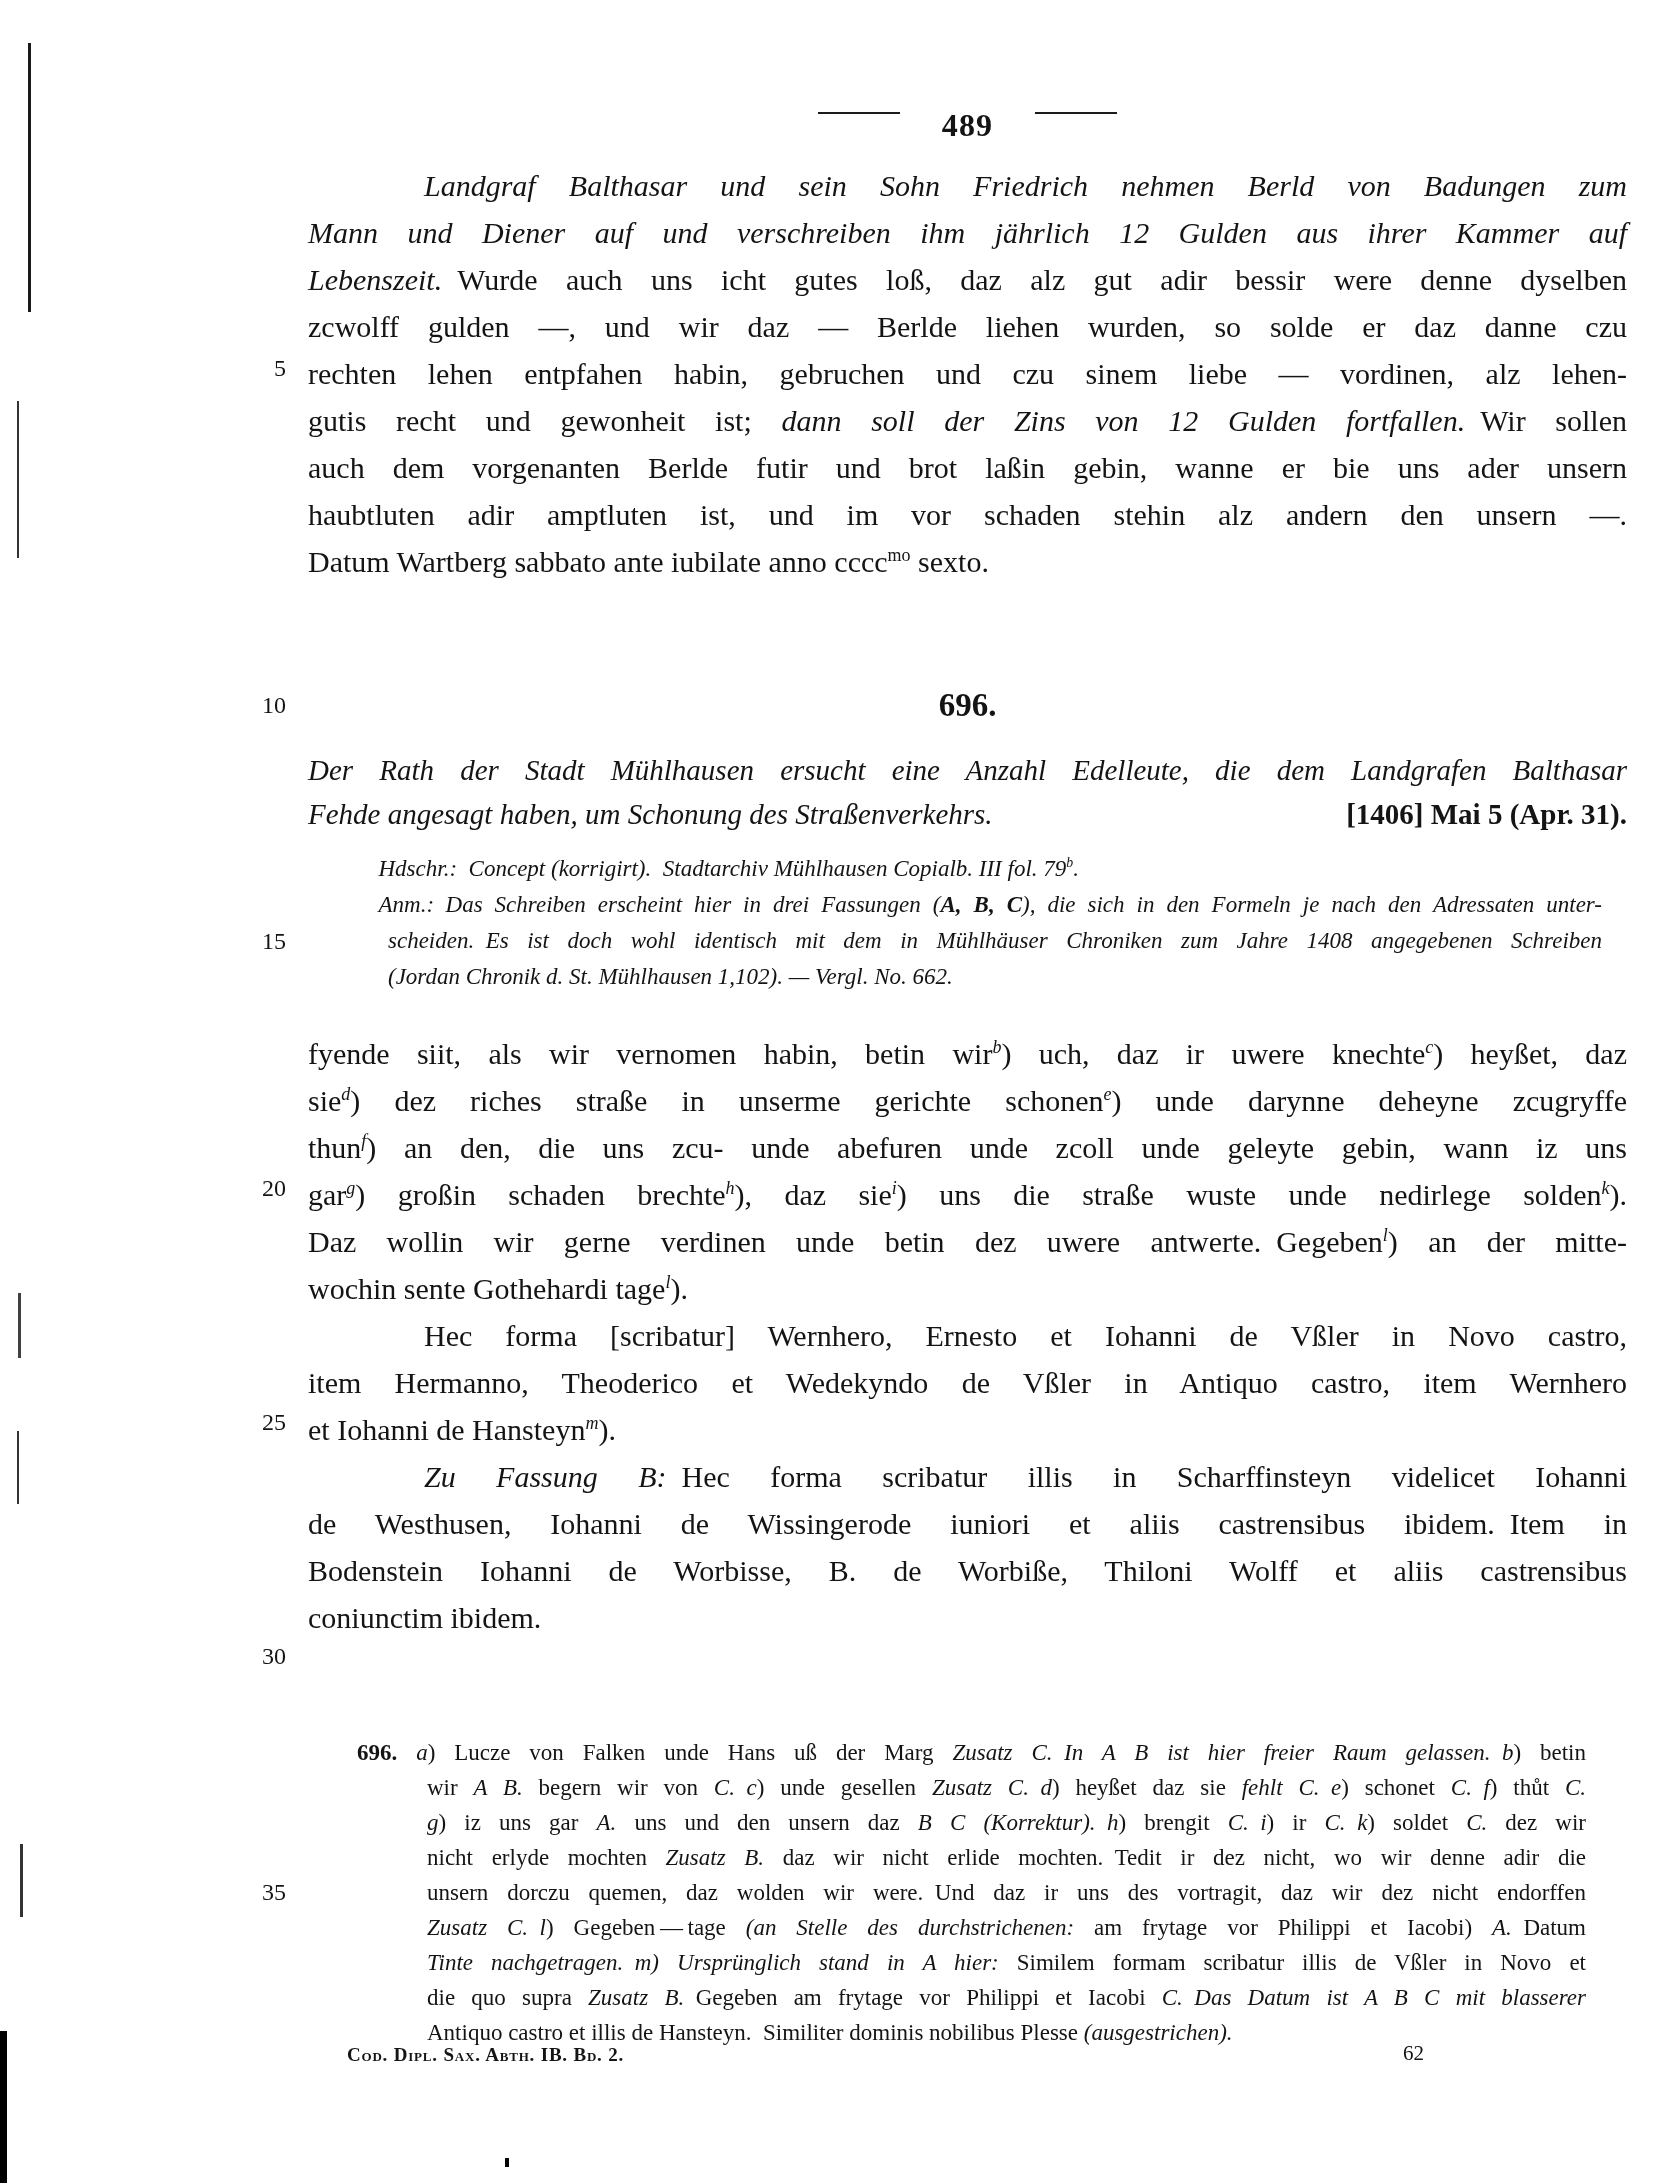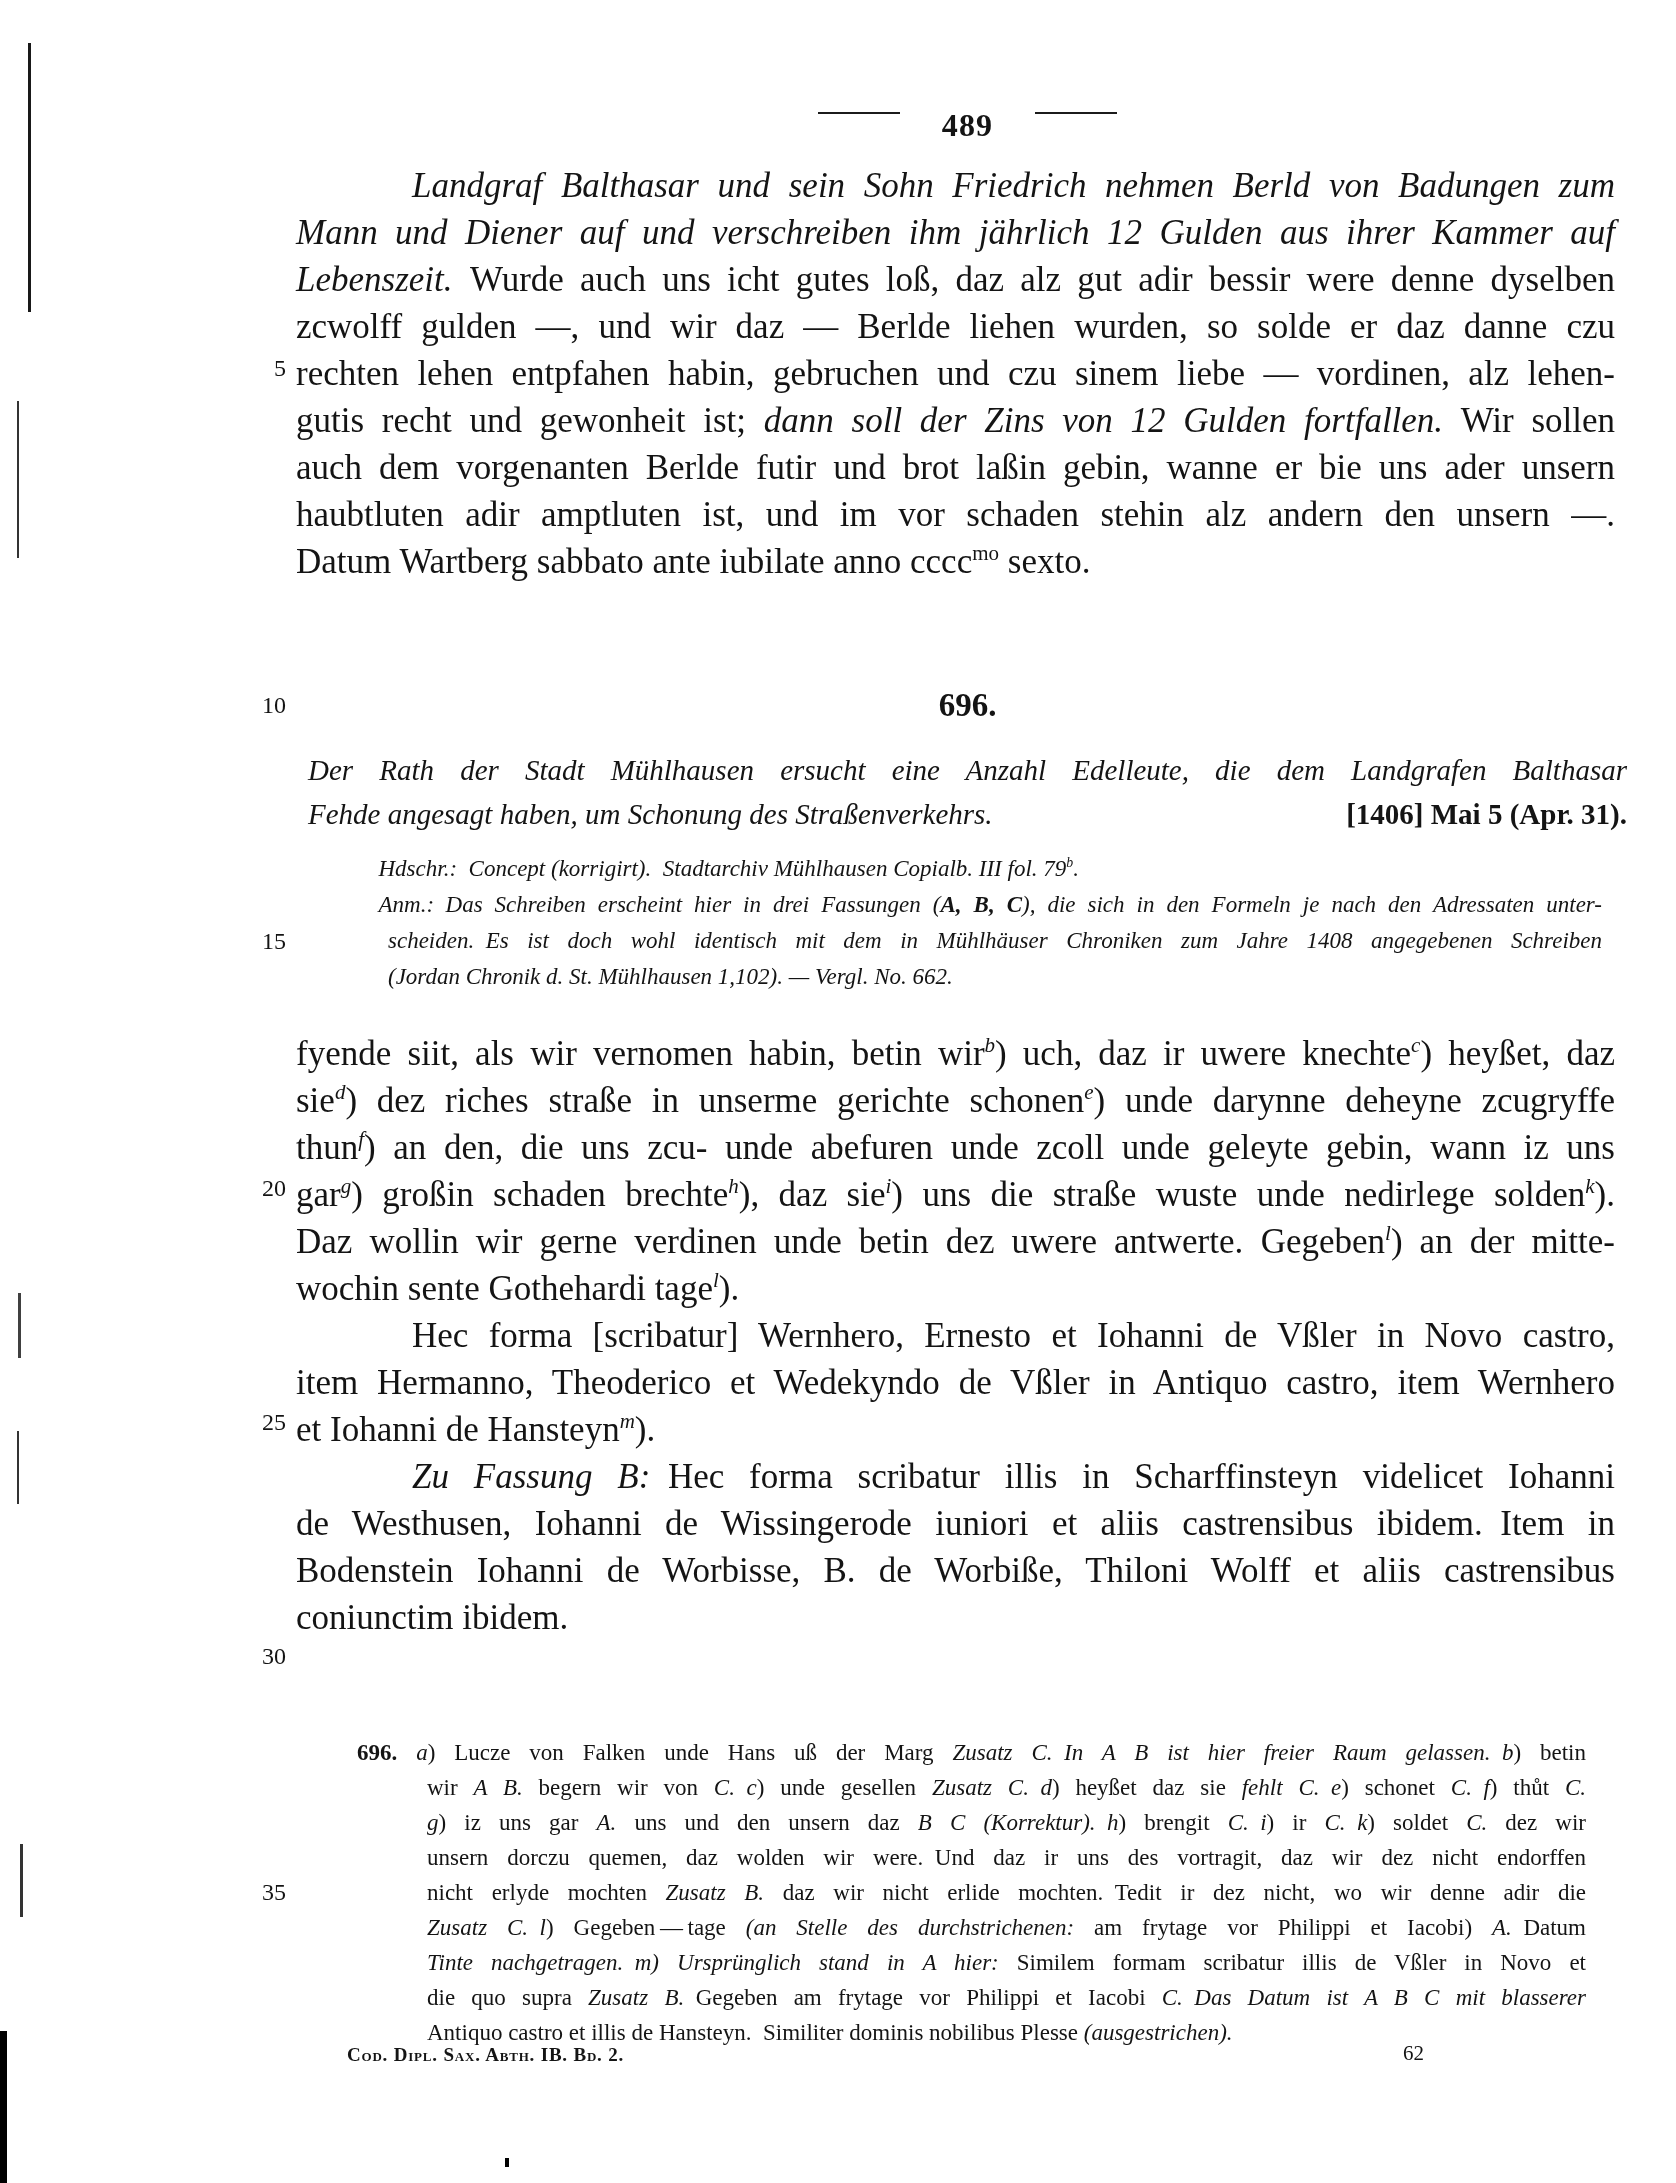--- a/index.html
+++ b/index.html
@@ -24,21 +24,21 @@
 
   
   .blk .ln {
     position:relative;
     text-align:justify; text-align-last:justify; text-justify:inter-word;
     white-space:normal;
   }
   .blk .ln.last { text-align-last:left; }
   .blk .ln.ind { text-indent:116px; }
 
-  .mainblk { width:1319px; left:296px; font-size:35px; }
+  .mainblk { width:1319px; left:308px; font-size:30px; }
   .mainblk .ln { line-height:47px; height:47px; }
 
   .summary { width:1319px; left:308px; font-size:29px; font-style:italic; }
   .summary .ln { line-height:44px; height:44px; }
   .summary .rt { position:absolute; right:0; top:0; font-style:normal; }
 
   .apparatus { width:1214px; left:388px; font-size:23px; font-style:italic; }
   .apparatus .ln { line-height:36px; height:36px; }
   .apparatus .ln.hang { text-indent:-27.5px;padding-left:18px; }
 
@@ -127,22 +127,22 @@
     <div class="ln ind"><span class="it">Zu Fassung B:</span><span> Hec forma scribatur illis in Scharffinsteyn videlicet Iohanni</span></div>
     <div class="ln"><span>de Westhusen, Iohanni de Wissingerode iuniori et aliis castrensibus ibidem. Item in</span></div>
     <div class="ln"><span>Bodenstein Iohanni de Worbisse, B. de Worbiße, Thiloni Wolff et aliis castrensibus</span></div>
     <div class="ln last"><span>coniunctim ibidem.</span></div>
   </div>
 
 <div class="abs blk fn" style="top:1735px">
     <div class="ln hang"><span class="bd">696. </span><span class="it">a</span><span>) Lucze von Falken unde Hans uß der Marg </span><span class="it">Zusatz C. In A B ist hier freier Raum gelassen.</span><span> </span><span class="it">b</span><span>) betin</span></div>
     <div class="ln"><span>wir </span><span class="it">A B.</span><span> begern wir von </span><span class="it">C. c</span><span>) unde gesellen </span><span class="it">Zusatz C. d</span><span>) heyßet daz sie </span><span class="it">fehlt C. e</span><span>) schonet </span><span class="it">C. f</span><span>) thůt </span><span class="it">C.</span></div>
     <div class="ln"><span class="it">g</span><span>) iz uns gar </span><span class="it">A.</span><span> uns und den unsern daz </span><span class="it">B C (Korrektur).</span><span> </span><span class="it">h</span><span>) brengit </span><span class="it">C.</span><span> </span><span class="it">i</span><span>) ir </span><span class="it">C.</span><span> </span><span class="it">k</span><span>) soldet </span><span class="it">C.</span><span> dez wir</span></div>
+    <div class="ln"><span>nicht erlyde mochten </span><span class="it">Zusatz B.</span><span> daz wir nicht erlide mochten. Tedit ir dez nicht, wo wir denne adir die</span></div>
     <div class="ln"><span>unsern dorczu quemen, daz wolden wir were. Und daz ir uns des vortragit, daz wir dez nicht endorffen</span></div>
-    <div class="ln"><span>nicht erlyde mochten </span><span class="it">Zusatz B.</span><span> daz wir nicht erlide mochten. Tedit ir dez nicht, wo wir denne adir die</span></div>
     <div class="ln"><span class="it">Zusatz C. l</span><span>) Gegeben — tage </span><span class="it">(an Stelle des durchstrichenen:</span><span> am frytage vor Philippi et Iacobi) </span><span class="it">A.</span><span> Datum</span></div>
     <div class="ln"><span class="it">Tinte nachgetragen. m) Ursprünglich stand in A hier:</span><span> Similem formam scribatur illis de Vßler in Novo et</span></div>
     <div class="ln"><span>die quo supra </span><span class="it">Zusatz B.</span><span> Gegeben am frytage vor Philippi et Iacobi </span><span class="it">C. Das Datum ist A B C mit blasserer</span></div>
     <div class="ln last"><span>Antiquo castro et illis de Hansteyn. Similiter dominis nobilibus Plesse </span><span class="it">(ausgestrichen).</span></div>
   </div>
 
 <div class="abs footer-sig">Cod. Dipl. Sax. Abth. IB. Bd. 2.</div>
 <div class="abs sheetno">62</div>
 
 <div class="art" style="left:27.5px;top:43px;width:3.3px;height:269px;opacity:.9"></div>

